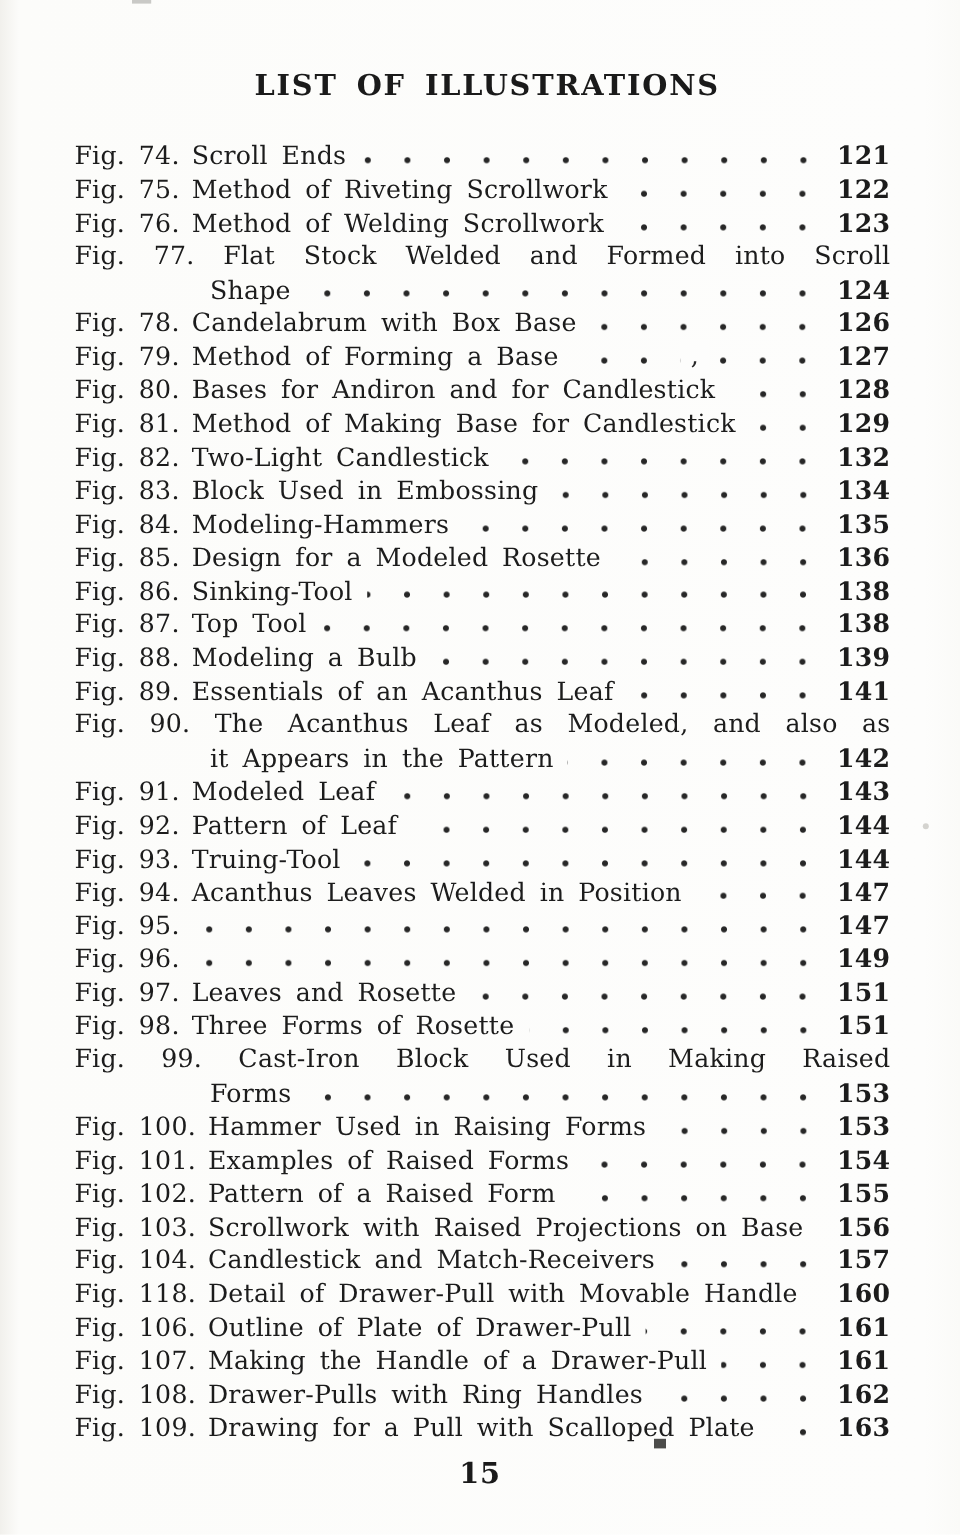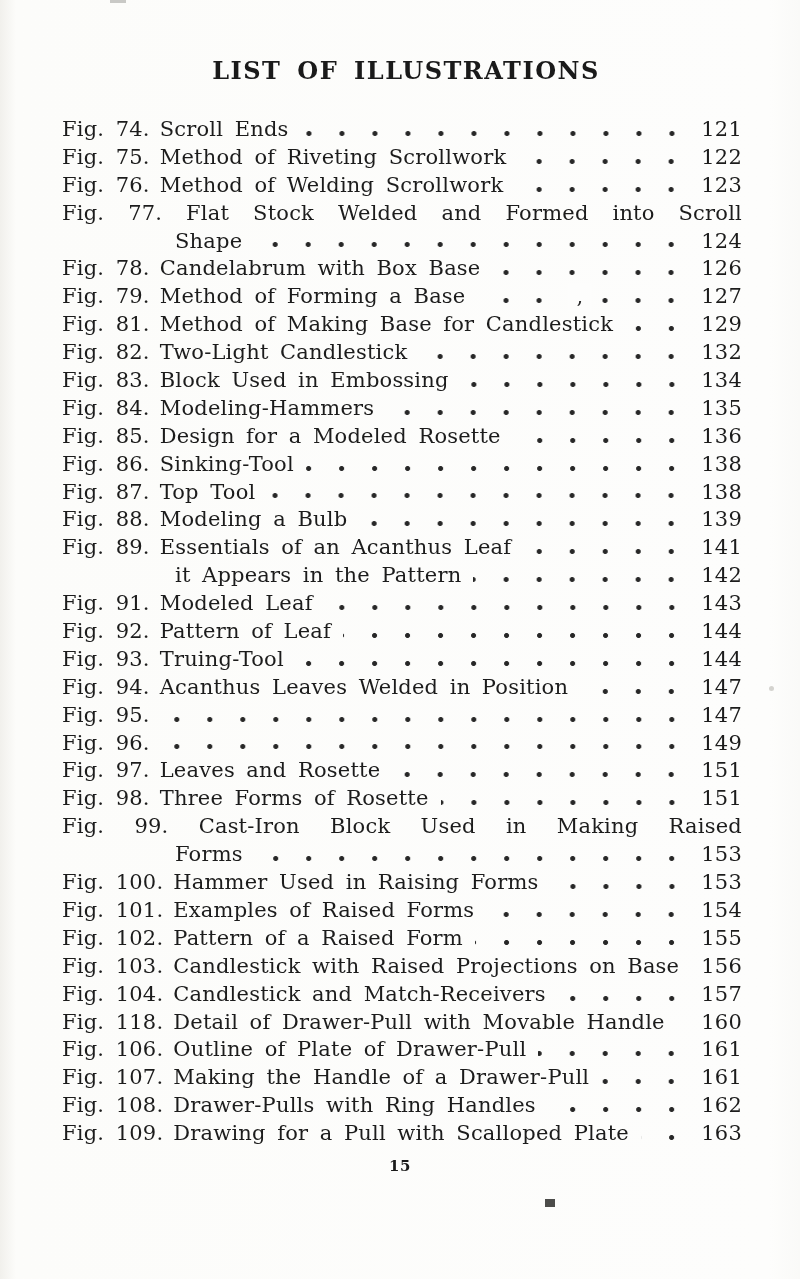--- a/index.html
+++ b/index.html
@@ -70,26 +70,26 @@
     font-size: 21px;
     color: #272727;
     background: #fdfdfc;
     padding: 0 9px;
     line-height: 27.9px;
   }
   .pg {
     flex: 0 0 auto;
     min-width: 42px;
     text-align: right;
-    font-weight: 400;
+    font-weight: 700;
   }
   .folio {
     margin-top: 9px;
     text-align: center;
-    font-size: 15px;
+    font-size: 24px;
     font-weight: bold;
     letter-spacing: 0.5px;
     color: #1a1a1a;
   }
   .speck { position: absolute; }
   .speck.s1 { left: 110px; top: 0; width: 16px; height: 3px; background: #c9c9c6; }
   .speck.s2 { left: 545px; top: 1199px; width: 10px; height: 8px; background: #4c4c4a; }
   .speck.s3 { left: 769px; top: 686px; width: 5px; height: 5px; border-radius: 50%; background: #d4d3cf; }
 </style>
 </head>
@@ -136,20 +136,26 @@
       </div>
       <div class="row">
         <span class="fig">Fig. 79.</span>
         <span class="t">Method of Forming a Base</span>
         <span class="leader">
           <span class="glyph">,</span>
         </span>
         <span class="pg">127</span>
       </div>
       <div class="row">
+        <span class="fig">Fig. 80.</span>
+        <span class="t">Bases for Andiron and for Candlestick</span>
+        <span class="leader"></span>
+        <span class="pg">128</span>
+      </div>
+      <div class="row">
         <span class="fig">Fig. 81.</span>
         <span class="t">Method of Making Base for Candlestick</span>
         <span class="leader"></span>
         <span class="pg">129</span>
       </div>
       <div class="row">
         <span class="fig">Fig. 82.</span>
         <span class="t">Two-Light Candlestick</span>
         <span class="leader"></span>
         <span class="pg">132</span>
@@ -189,20 +195,21 @@
         <span class="t">Modeling a Bulb</span>
         <span class="leader"></span>
         <span class="pg">139</span>
       </div>
       <div class="row">
         <span class="fig">Fig. 89.</span>
         <span class="t">Essentials of an Acanthus Leaf</span>
         <span class="leader"></span>
         <span class="pg">141</span>
       </div>
+      <div class="row just"><span class="fig">Fig. 90.</span> <span class="t">The Acanthus Leaf as Modeled, and also as</span></div>
       <div class="row">
         <span class="indent"></span>
         <span class="t">it Appears in the Pattern</span>
         <span class="leader"></span>
         <span class="pg">142</span>
       </div>
       <div class="row">
         <span class="fig">Fig. 91.</span>
         <span class="t">Modeled Leaf</span>
         <span class="leader"></span>
@@ -268,21 +275,21 @@
         <span class="pg">154</span>
       </div>
       <div class="row">
         <span class="fig">Fig. 102.</span>
         <span class="t">Pattern of a Raised Form</span>
         <span class="leader"></span>
         <span class="pg">155</span>
       </div>
       <div class="row">
         <span class="fig">Fig. 103.</span>
-        <span class="t">Candlestick with Raised Projections on Base</span>
+        <span class="t">Scrollwork with Raised Projections on Base</span>
         <span class="leader"></span>
         <span class="pg">156</span>
       </div>
       <div class="row">
         <span class="fig">Fig. 104.</span>
         <span class="t">Candlestick and Match-Receivers</span>
         <span class="leader"></span>
         <span class="pg">157</span>
       </div>
       <div class="row">

